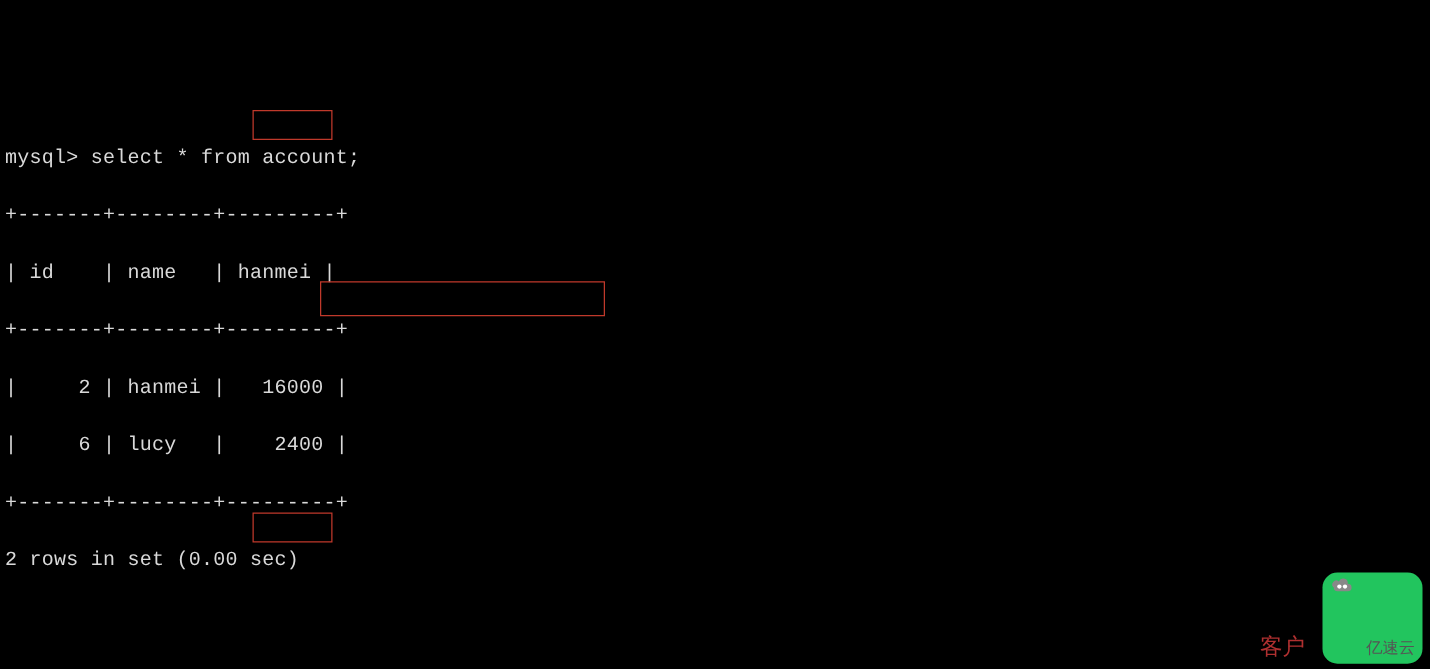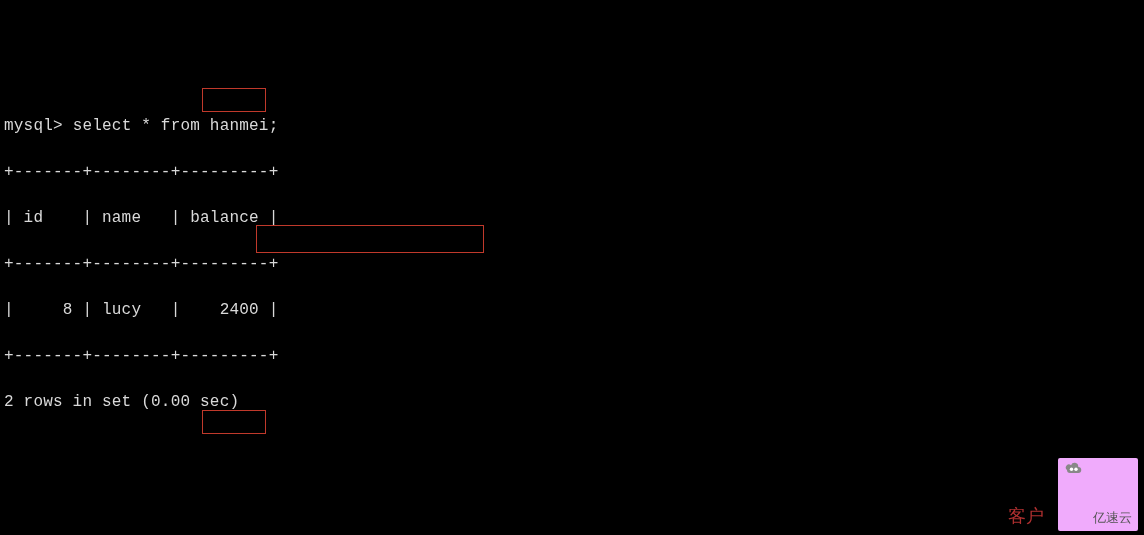--- a/index.html
+++ b/index.html
@@ -27,52 +27,53 @@
     pointer-events: none;
   }
   #box-b1 { left: 202px; top: 88px;  width: 62px; height: 22px; }
   #box-b2 { left: 256px; top: 225px; width: 226px; height: 26px; }
   #box-b3 { left: 202px; top: 410px; width: 62px; height: 22px; }
 
   .brand-text {
     position: absolute;
     right: 100px;
     bottom: 6px;
-    font-family: Liberation Mono, monospace;
+    font-family: Liberation Serif, serif;
     color: #b03030;
     font-size: 18px;
   }
   .watermark {
     position: absolute;
     right: 6px;
     bottom: 4px;
-    background: #f0abfc;
+    background: #22c55e;
     color: #555;
     font-size: 13px;
     font-family: Arial, sans-serif;
     padding: 2px 6px 2px 28px;
-    border-radius: 2px;
+    border-radius: 12px;
   }
   .watermark svg {
     position: absolute;
     left: 6px;
     top: 2px;
   }
 </style>
 </head>
 <body>
 
 
 
 <div class="term">
-<span class="row"><span>mysql&gt;</span> <span>select * from hanmei;</span></span>
+<span class="row"><span>mysql&gt;</span> <span>select * from account;</span></span>
 <span class="row">+-------+--------+---------+</span>
-<span class="row">| id    | name   | balance |</span>
+<span class="row">| id    | name   | hanmei |</span>
 <span class="row">+-------+--------+---------+</span>
-<span class="row">|     8 | lucy   |    2400 |</span>
+<span class="row">|     2 | hanmei |   16000 |</span>
+<span class="row">|     6 | lucy   |    2400 |</span>
 <span class="row">+-------+--------+---------+</span>
 <span class="row">2 rows in set (0.00 sec)</span>
 <span class="row">&nbsp;</span>
 
 
 
 
 
 
 

